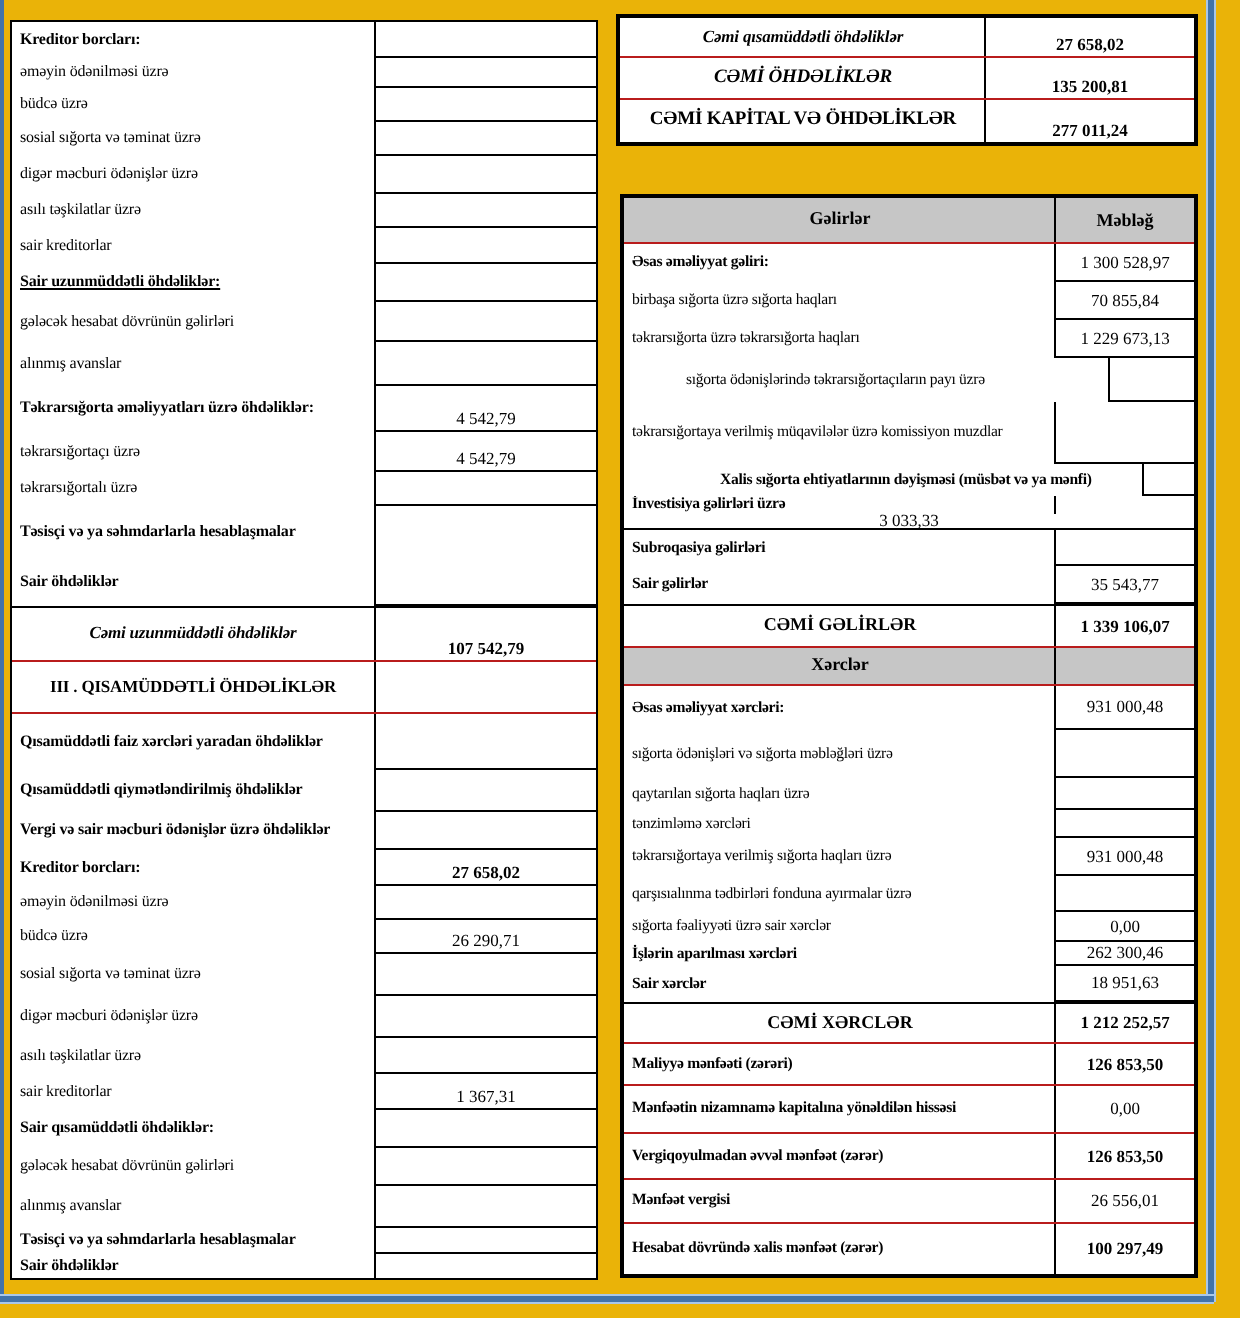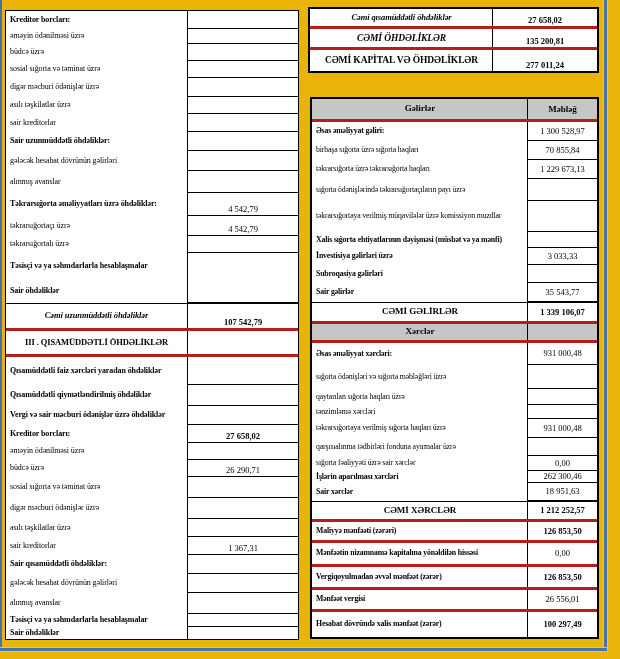--- a/index.html
+++ b/index.html
@@ -6,21 +6,21 @@
   body{width:620px;height:659px;background:#fff;font-family:"Liberation Serif","DejaVu Serif",serif;color:#000;}
   .page{position:relative;width:620px;height:659px;background:#eab308;overflow:hidden;}
 
   .tbl{position:absolute;box-sizing:border-box;border:1px solid #000;background:#fff;display:flex;flex-direction:column;}
   #balance{left:5px;top:10px;width:294px;}
   #summary{left:308px;top:7px;width:291px;border-width:2px;}
   #pl{left:310px;top:97px;width:289px;border-width:2px;}
 
   .trow{display:flex;flex:none;box-sizing:border-box;overflow:hidden;}
   .trow.lt{border-top:1px solid #000;}
-  .trow.lb{border-bottom:3px solid #b91c1c;}
+  .trow.lb{border-bottom:1px solid #b91c1c;}
   .trow.header{background:#c6c6c6;}
 
   .tlabel{box-sizing:border-box;flex:none;border-right:1px solid #000;display:flex;align-items:center;
           padding:0 3px 0 4px;font-size:8px;line-height:1.1;letter-spacing:-0.1px;white-space:nowrap;overflow:hidden;}
   .tvalue{box-sizing:border-box;flex:1 1 auto;border-bottom:1px solid #000;display:flex;justify-content:center;
           font-size:8.5px;line-height:1;overflow:hidden;}
   .trow.lb .tvalue,.trow:last-child .tvalue{border-bottom:none;}
   .tlabel.b,.tvalue.b{font-weight:700;}
   .tlabel.i{font-style:italic;}
   .tlabel.c{justify-content:center;text-align:center;padding:0 2px;}
@@ -70,21 +70,21 @@
         <div class="tvalue"></div>
       </div>
       <div class="trow" style="height: 17px;">
         <div class="tlabel">asılı təşkilatlar üzrə</div>
         <div class="tvalue"></div>
       </div>
       <div class="trow" style="height: 18px;">
         <div class="tlabel">sair kreditorlar</div>
         <div class="tvalue"></div>
       </div>
-      <div class="trow" style="height: 19px;">
+      <div class="trow" style="height: 19px; text-decoration: underline;">
         <div class="tlabel b">Sair uzunmüddətli öhdəliklər:</div>
         <div class="tvalue"></div>
       </div>
       <div class="trow" style="height: 20px;">
         <div class="tlabel">gələcək hesabat dövrünün gəlirləri</div>
         <div class="tvalue"></div>
       </div>
       <div class="trow" style="height: 22px;">
         <div class="tlabel">alınmış avanslar</div>
         <div class="tvalue"></div>
@@ -201,33 +201,33 @@
         <div class="tvalue">1 300 528,97</div>
       </div>
       <div class="trow" style="height: 19px;">
         <div class="tlabel">birbaşa sığorta üzrə sığorta haqları</div>
         <div class="tvalue">70 855,84</div>
       </div>
       <div class="trow" style="height: 19px;">
         <div class="tlabel">təkrarsığorta üzrə təkrarsığorta haqları</div>
         <div class="tvalue">1 229 673,13</div>
       </div>
-      <div class="trow" style="height: 22px;">
+      <div class="trow" style="height: 22px; padding-left: 27px;">
         <div class="tlabel">sığorta ödənişlərində təkrarsığortaçıların payı üzrə</div>
         <div class="tvalue"></div>
       </div>
       <div class="trow" style="height: 31px;">
         <div class="tlabel">təkrarsığortaya verilmiş müqavilələr üzrə komissiyon muzdlar</div>
         <div class="tvalue"></div>
       </div>
-      <div class="trow" style="height: 16px;">
+      <div class="trow" style="height: 16px; padding-left: 44px;">
         <div class="tlabel b">Xalis sığorta ehtiyatlarının dəyişməsi (müsbət və ya mənfi)</div>
         <div class="tvalue"></div>
       </div>
-      <div class="trow" style="height: 17px;">
+      <div class="trow" style="height: 17px; flex-direction: column;">
         <div class="tlabel b">İnvestisiya gəlirləri üzrə</div>
         <div class="tvalue">3 033,33</div>
       </div>
       <div class="trow" style="height: 18px;">
         <div class="tlabel b">Subroqasiya gəlirləri</div>
         <div class="tvalue"></div>
       </div>
       <div class="trow" style="height: 19px;">
         <div class="tlabel b">Sair gəlirlər</div>
         <div class="tvalue">35 543,77</div>

